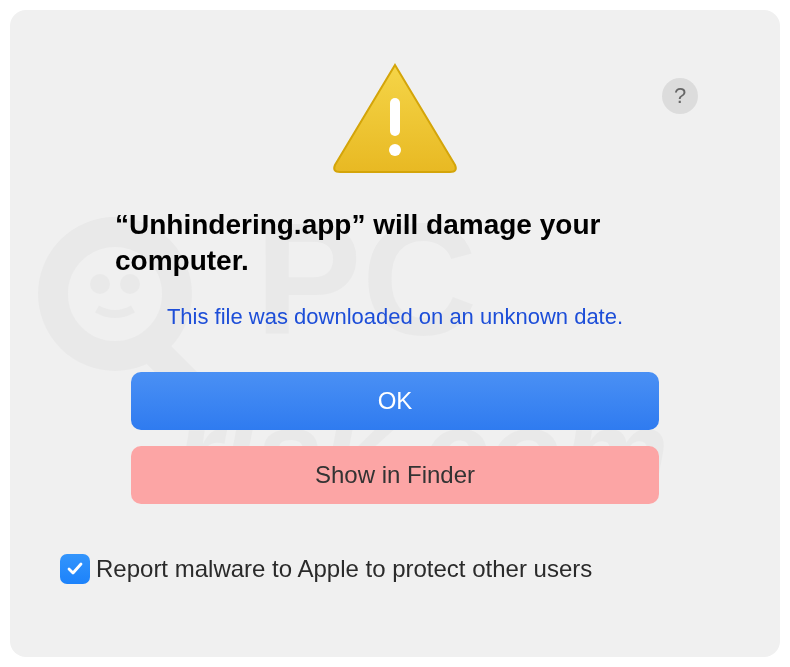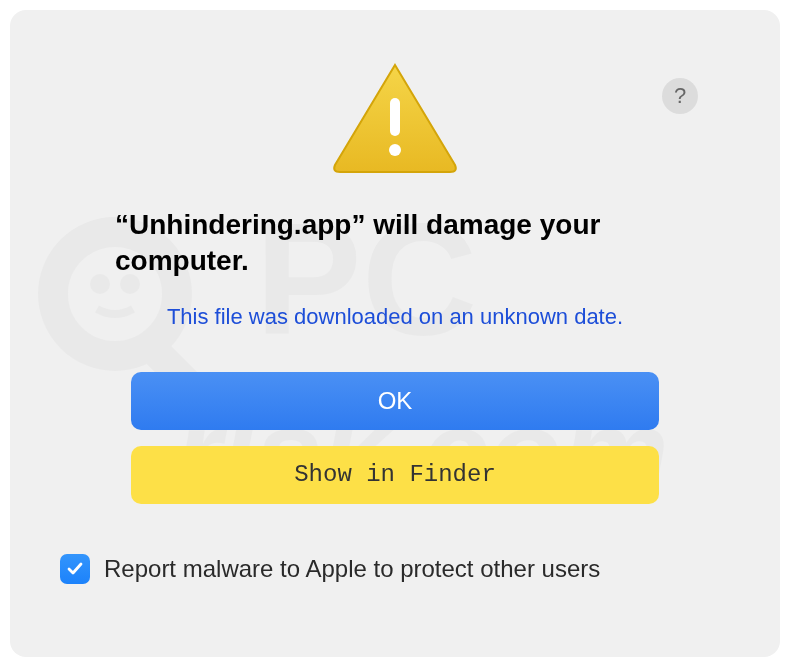--- a/index.html
+++ b/index.html
@@ -111,29 +111,28 @@
       align-items: center;
       justify-content: center;
     }
     
     .btn-primary {
       background: linear-gradient(180deg, #4a90f4 0%, #2f7bf0 100%);
       color: #fff;
     }
     
     .btn-secondary {
-      background: #fde047;
+      background: #fca5a5;
       color: #333;
-      font-family: Liberation Mono, monospace;
     }
     
     .checkbox-row {
       display: flex;
       align-items: center;
-      gap: 14px;
+      gap: 6px;
       align-self: flex-start;
       margin-left: 0;
     }
     
     .checkbox {
       width: 30px;
       height: 30px;
       border-radius: 7px;
       background: linear-gradient(180deg, #3395fc 0%, #1c82fb 100%);
       display: flex;

